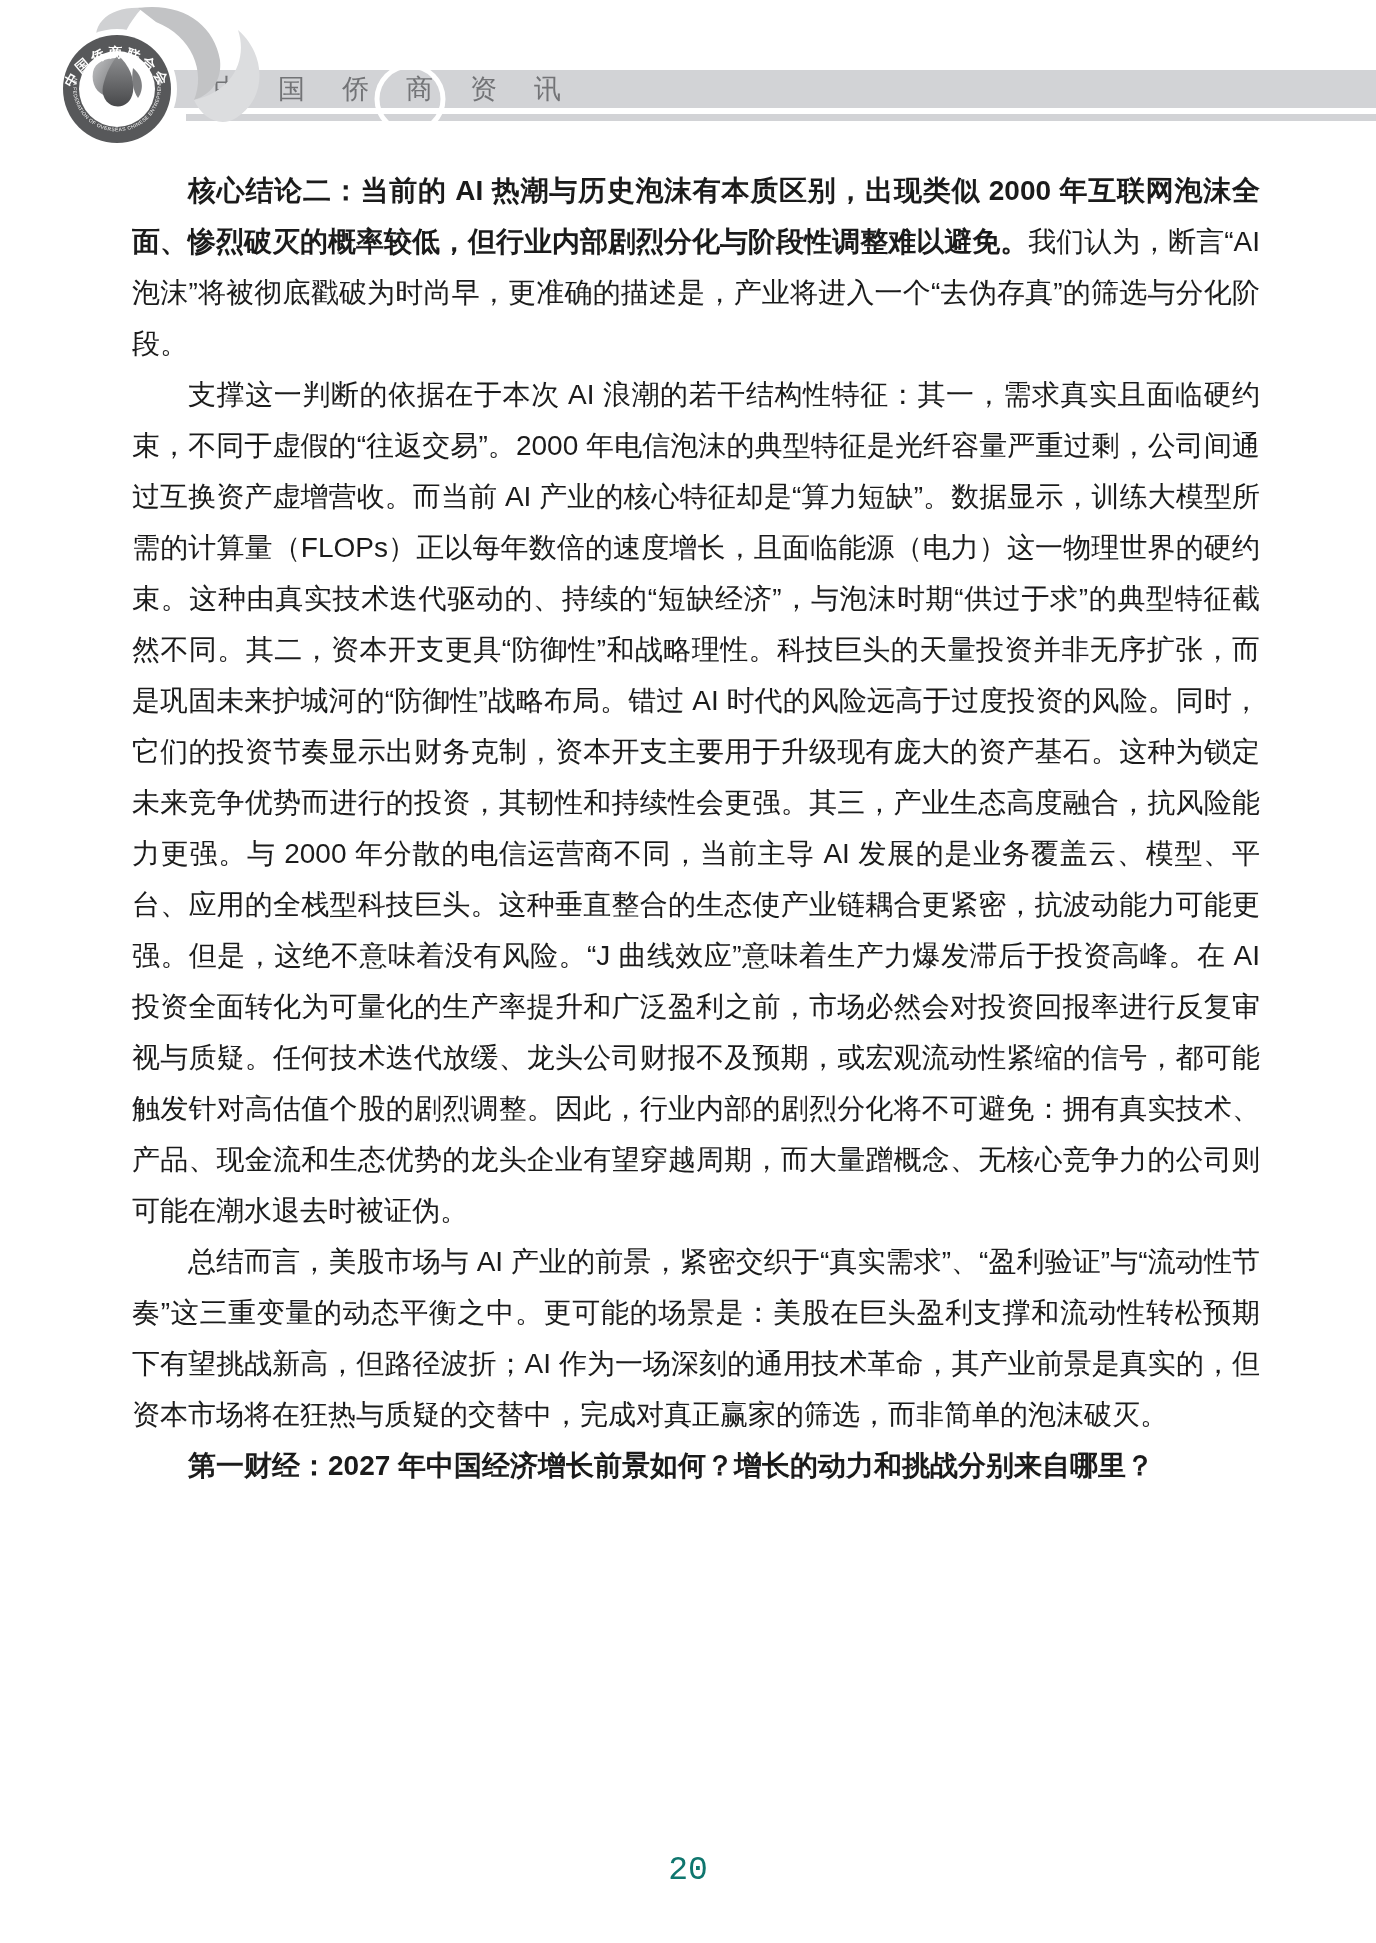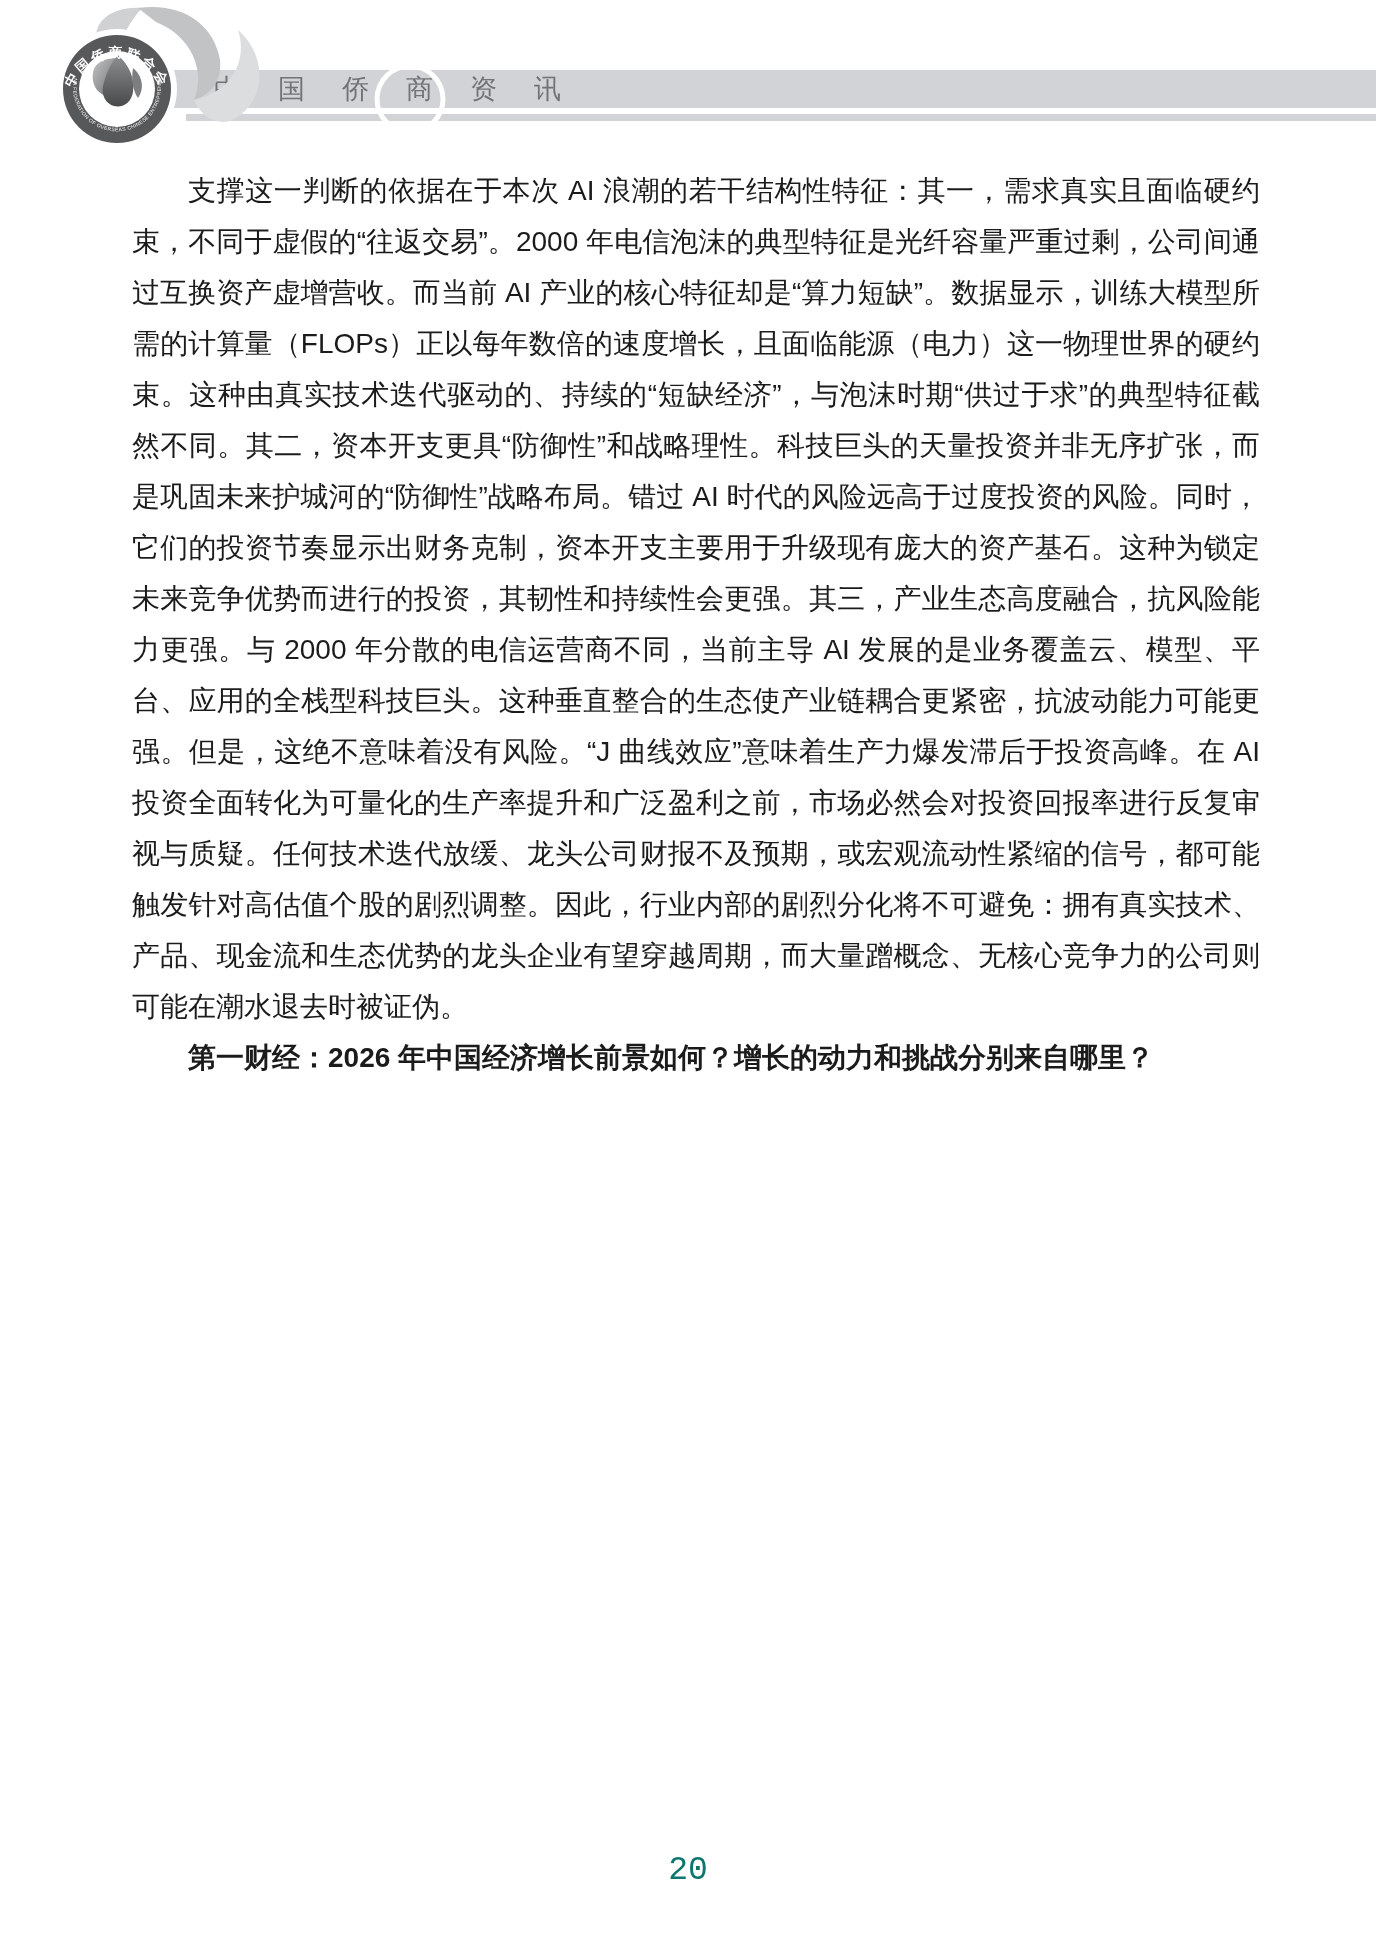--- a/index.html
+++ b/index.html
@@ -91,25 +91,27 @@
         <textPath href="#arcTop" startOffset="50%" text-anchor="middle">中国侨商联合会</textPath>
       </text>
       <text font-size="5" fill="#ffffff" letter-spacing="0.4" font-family="Liberation Sans, sans-serif">
         <textPath href="#arcBottom" startOffset="50%" text-anchor="middle">CHINA FEDERATION OF OVERSEAS CHINESE ENTREPRENEURS</textPath>
       </text>
     </svg>
   </header>
 
   <main class="article">
 
+    <p class="indent"><span class="b">核心结论二：当前的 AI 热潮与历史泡沫有本质区别，出现类似 2000 年互联网泡沫全面、惨烈破灭的概率较低，但行业内部剧烈分化与阶段性调整难以避免。</span><span>我们认为，断言“AI 泡沫”将被彻底戳破为时尚早，更准确的描述是，产业将进入一个“去伪存真”的筛选与分化阶段。</span></p>
 
     <p class="indent"><span>支撑这一判断的依据在于本次 AI 浪潮的若干结构性特征：其一，需求真实且面临硬约束，不同于虚假的“往返交易”。2000 年电信泡沫的典型特征是光纤容量严重过剩，公司间通过互换资产虚增营收。而当前 AI 产业的核心特征却是“算力短缺”。数据显示，训练大模型所需的计算量（FLOPs）正以每年数倍的速度增长，且面临能源（电力）这一物理世界的硬约束。这种由真实技术迭代驱动的、持续的“短缺经济”，与泡沫时期“供过于求”的典型特征截然不同。其二，资本开支更具“防御性”和战略理性。科技巨头的天量投资并非无序扩张，而是巩固未来护城河的“防御性”战略布局。错过 AI 时代的风险远高于过度投资的风险。同时，它们的投资节奏显示出财务克制，资本开支主要用于升级现有庞大的资产基石。这种为锁定未来竞争优势而进行的投资，其韧性和持续性会更强。其三，产业生态高度融合，抗风险能力更强。与 2000 年分散的电信运营商不同，当前主导 AI 发展的是业务覆盖云、模型、平台、应用的全栈型科技巨头。这种垂直整合的生态使产业链耦合更紧密，抗波动能力可能更强。但是，这绝不意味着没有风险。“J 曲线效应”意味着生产力爆发滞后于投资高峰。在 AI 投资全面转化为可量化的生产率提升和广泛盈利之前，市场必然会对投资回报率进行反复审视与质疑。任何技术迭代放缓、龙头公司财报不及预期，或宏观流动性紧缩的信号，都可能触发针对高估值个股的剧烈调整。因此，行业内部的剧烈分化将不可避免：拥有真实技术、产品、现金流和生态优势的龙头企业有望穿越周期，而大量蹭概念、无核心竞争力的公司则可能在潮水退去时被证伪。</span></p>
 
+    <p class="indent"><span>总结而言，美股市场与 AI 产业的前景，紧密交织于“真实需求”、“盈利验证”与“流动性节奏”这三重变量的动态平衡之中。更可能的场景是：美股在巨头盈利支撑和流动性转松预期下有望挑战新高，但路径波折；AI 作为一场深刻的通用技术革命，其产业前景是真实的，但资本市场将在狂热与质疑的交替中，完成对真正赢家的筛选，而非简单的泡沫破灭。</span></p>
 
-    <p class="indent"><span class="b">第一财经：2026 年中国经济增长前景如何？增长的动力和挑战分别来自哪里？</span></p>
+    <p class="indent"><span class="b">第一财经：2027 年中国经济增长前景如何？增长的动力和挑战分别来自哪里？</span></p>
 
   </main>
 
   <footer>
     <div class="page-number">20</div>
   </footer>
 
 </div>
 
 </body></html>

